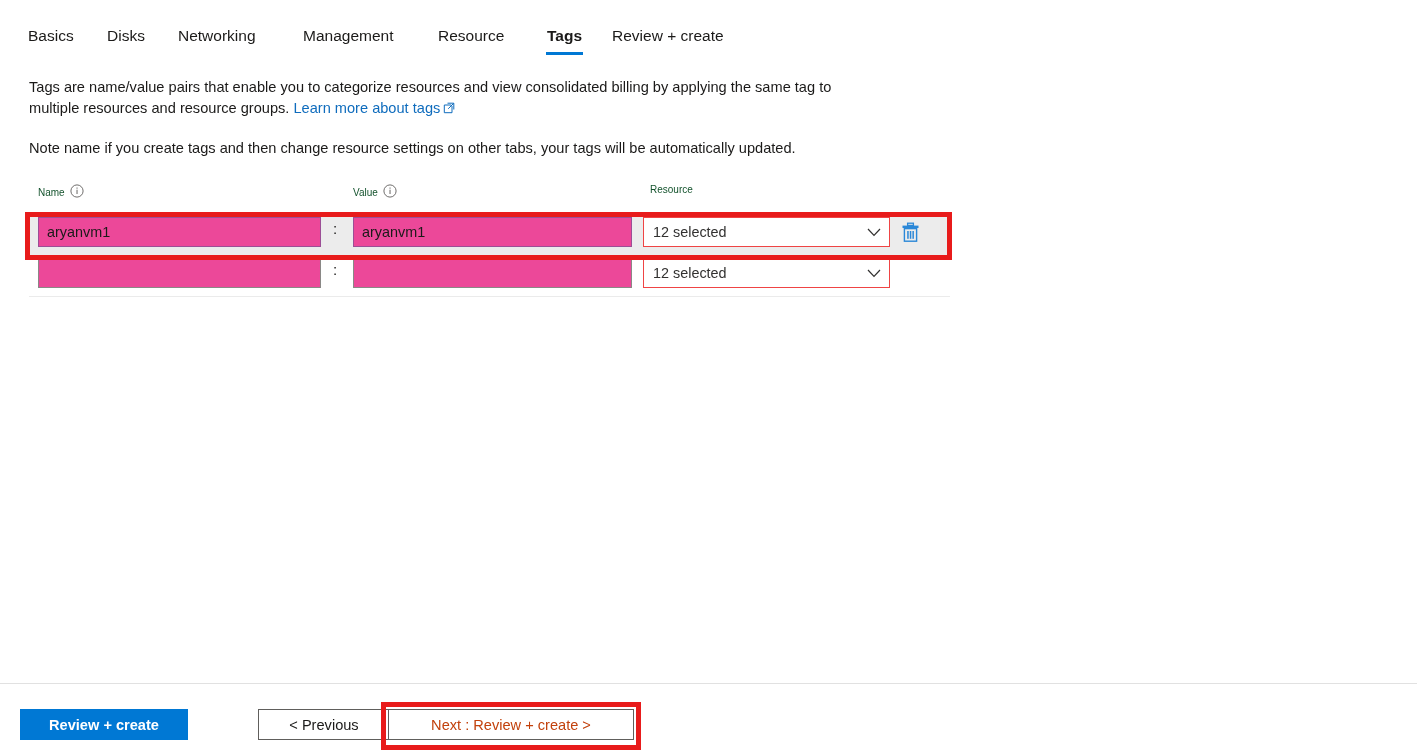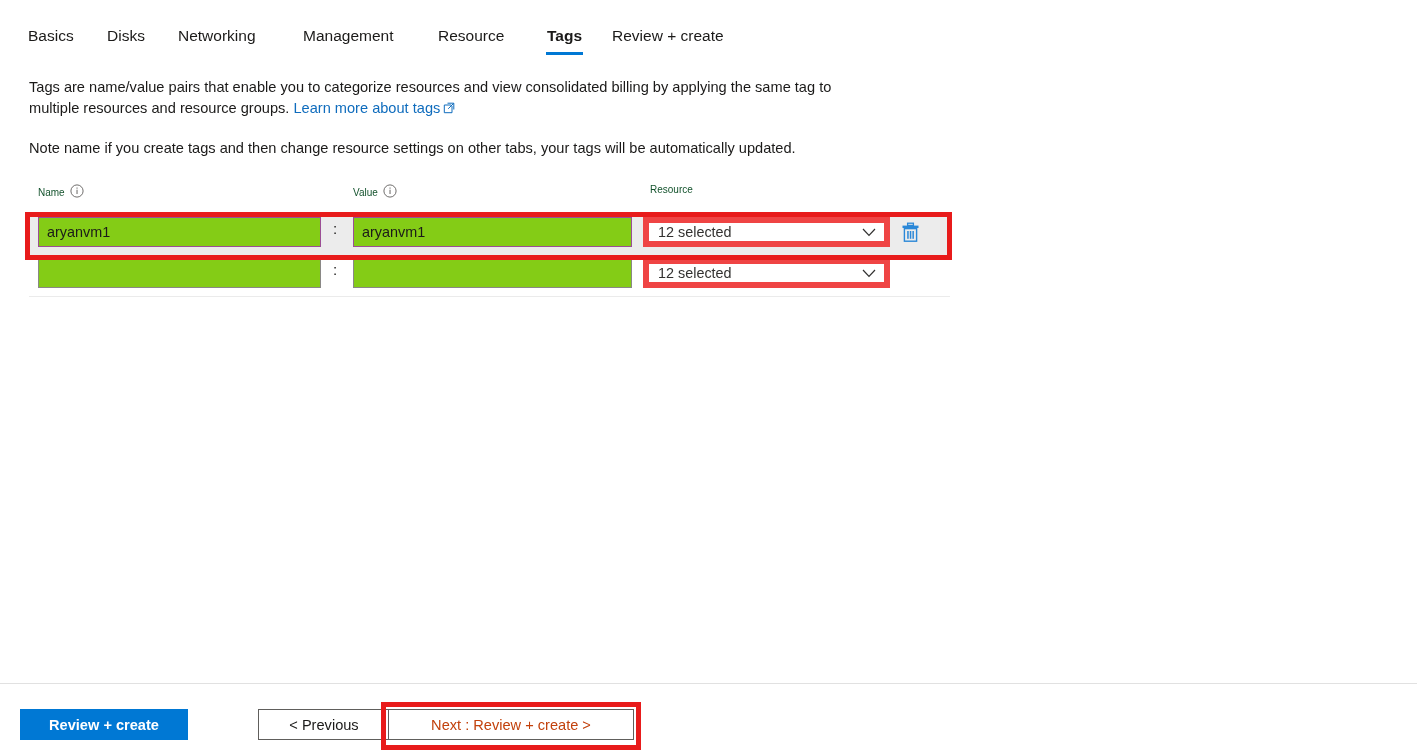--- a/index.html
+++ b/index.html
@@ -57,39 +57,39 @@
     display: inline-block; vertical-align: -2px; margin-left: 5px;
   }
 
   
   .tagrow { position: absolute; left: 0; height: 40px; }
   #row0 { top: 217px; }
   #row1 { top: 258px; }
 
   .tinput {
     position: absolute; top: 0; height: 30px;
-    border: 1px solid #8a8886; background: #84cc16;
+    border: 1px solid #8a8886; background: #ec4899;
     font-family: "Liberation Sans", sans-serif;
     font-size: 14.4px; color: #1b1a19;
     padding: 0 8px; outline: none;
   }
   .tinput.filled { border-color: #9b4f96; }
   .tinput::placeholder { color: #a19f9d; }
 
   .name-in  { left: 38px;  width: 283px; }
   .value-in { left: 353px; width: 279px; }
 
   .colon {
     position: absolute; left: 333px; top: 3px;
     font-size: 15px; color: #1b1a19; user-select: none;
   }
 
   .ddl {
     position: absolute; left: 643px; top: 0; width: 247px; height: 30px;
-    border: 6px solid #ef4444; background: #ffffff;
+    border: 1px solid #ef4444; background: #ffffff;
     display: flex; align-items: center; cursor: pointer;
   }
   .ddl-text {
     flex: 1; font-size: 14.4px; color: #323130; padding-left: 9px;
     white-space: nowrap; overflow: hidden;
   }
   .ddl-chev { width: 30px; display: flex; align-items: center; justify-content: center; }
 
   .trash-btn {
     position: absolute; left: 897px; top: 1px;

